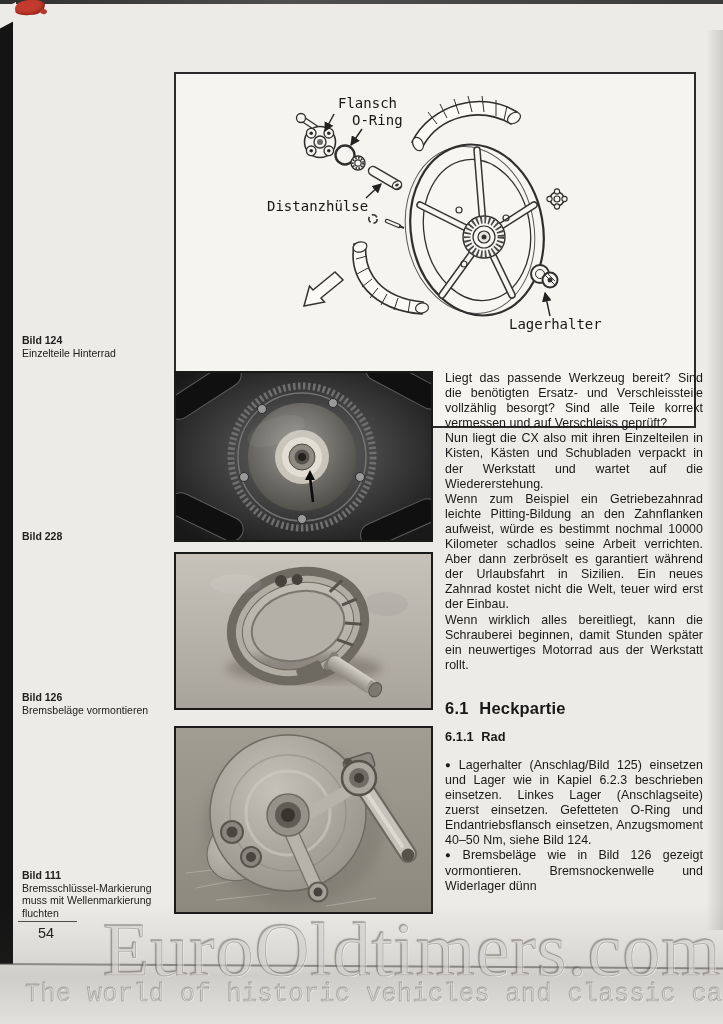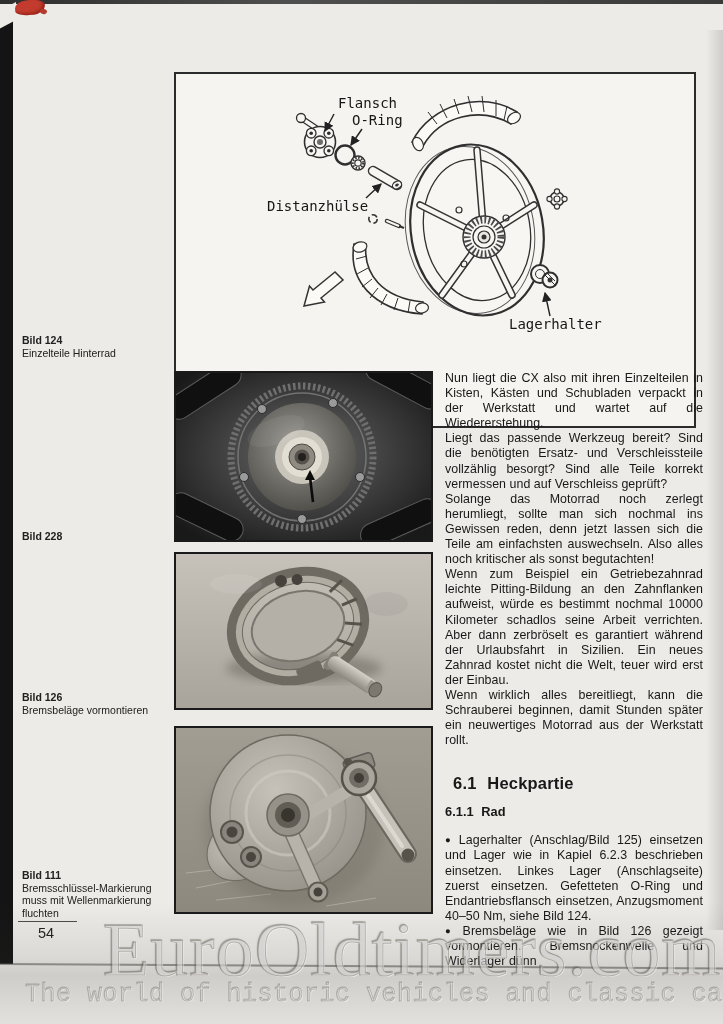--- a/index.html
+++ b/index.html
@@ -28,21 +28,21 @@
   .caption .cap-title{font-weight:bold;display:block;}
   #cap124{top:334px}#cap125{top:530px}#cap126{top:691px}#cap127{top:869px}
   
   .photo{position:absolute;left:174px;width:259px;border:2px solid #1a1a1a;box-sizing:border-box;background:#777;}
   #photo125{top:371px;height:171px}#photo126{top:552px;height:158px}#photo127{top:726px;height:188px}
   .photo svg{display:block;width:100%;height:100%;}
   
   .article{position:absolute;left:445px;top:371px;width:258px;font-size:12.4px;line-height:15.1px;
            text-align:justify;letter-spacing:0.05px;color:#181818;}
   .article p{margin:0;}
-  .h-section{margin:26px 8px 0;font-size:16.5px;line-height:19px;font-weight:bold;word-spacing:6px;letter-spacing:0.2px;}
+  .h-section{margin:26px 0 0;font-size:16.5px;line-height:19px;font-weight:bold;word-spacing:6px;letter-spacing:0.2px;}
   .h-sub{margin:11px 0 0;font-size:12.8px;line-height:15px;font-weight:bold;word-spacing:4px;}
   .bullets{margin:14px 0 0;padding:0;list-style:none;}
   .bullets li{margin:0;}
   .bullet-glyph{font-size:9.5px;margin-right:4px;position:relative;top:-1px;}
   
   .pageno-rule{position:absolute;left:18px;top:921px;width:59px;height:1px;background:#4c4c4c;}
   .pageno{position:absolute;left:38px;top:925px;font-size:14.5px;color:#1f1f1f;}
   
   .fold-line{position:absolute;left:0;top:963px;width:730px;height:2px;background:rgba(80,78,74,.55);
              transform:rotate(0.35deg);transform-origin:0 0;}
@@ -352,23 +352,22 @@
         <rect x="168" y="28" width="30" height="16" rx="4" transform="rotate(-18 183 36)" fill="#8d8981" stroke="#5f5b57" stroke-width="1.5"></rect>
         <circle cx="172" cy="34" r="4" fill="#56524a"></circle>
         <circle cx="183" cy="50" r="17" fill="#aaa69e" stroke="#57534b" stroke-width="2.5"></circle>
         <circle cx="183" cy="50" r="10" fill="#716d65"></circle>
         <circle cx="183" cy="50" r="5" fill="#403c36"></circle>
       </g>
     </svg>
   </div>
 
   <div class="article">
+    <p>Liegt das passende Werkzeug bereit? Sind die benötigten Ersatz- und Verschleissteile vollzählig besorgt? Sind alle Teile korrekt vermessen und auf Verschleiss geprüft?</p>
     <p>Nun liegt die CX also mit ihren Einzelteilen in Kisten, Kästen und Schubladen verpackt in der Werkstatt und wartet auf die Wiedererstehung.</p>
-    <p>Liegt das passende Werkzeug bereit? Sind die benötigten Ersatz- und Verschleissteile vollzählig besorgt? Sind alle Teile korrekt vermessen und auf Verschleiss geprüft?</p>
-    <p>Solange das Motorrad noch zerlegt herumliegt, sollte man sich nochmal ins Gewissen reden, denn jetzt lassen sich die Teile am einfachsten auswechseln. Also alles noch kritischer als sonst begutachten!</p>
     <p>Wenn zum Beispiel ein Getriebezahnrad leichte Pitting-Bildung an den Zahnflanken aufweist, würde es bestimmt nochmal 10000 Kilometer schadlos seine Arbeit verrichten. Aber dann zerbröselt es garantiert während der Urlaubsfahrt in Sizilien. Ein neues Zahnrad kostet nicht die Welt, teuer wird erst der Einbau.</p>
     <p>Wenn wirklich alles bereitliegt, kann die Schrauberei beginnen, damit Stunden später ein neuwertiges Motorrad aus der Werkstatt rollt.</p>
     <h2 class="h-section">6.1 Heckpartie</h2>
     <h3 class="h-sub">6.1.1 Rad</h3>
     <ul class="bullets">
       <li>
         <span class="bullet-glyph">●</span><span>Lagerhalter (Anschlag/Bild 125) einsetzen und Lager wie in Kapiel 6.2.3 beschrieben einsetzen. Linkes Lager (Anschlagseite) zuerst einsetzen. Gefetteten O-Ring und Endantriebsflansch einsetzen, Anzugsmoment 40–50 Nm, siehe Bild 124.</span>
       </li>
       <li>
         <span class="bullet-glyph">●</span><span>Bremsbeläge wie in Bild 126 gezeigt vormontieren. Bremsnockenwelle und Widerlager dünn</span>

